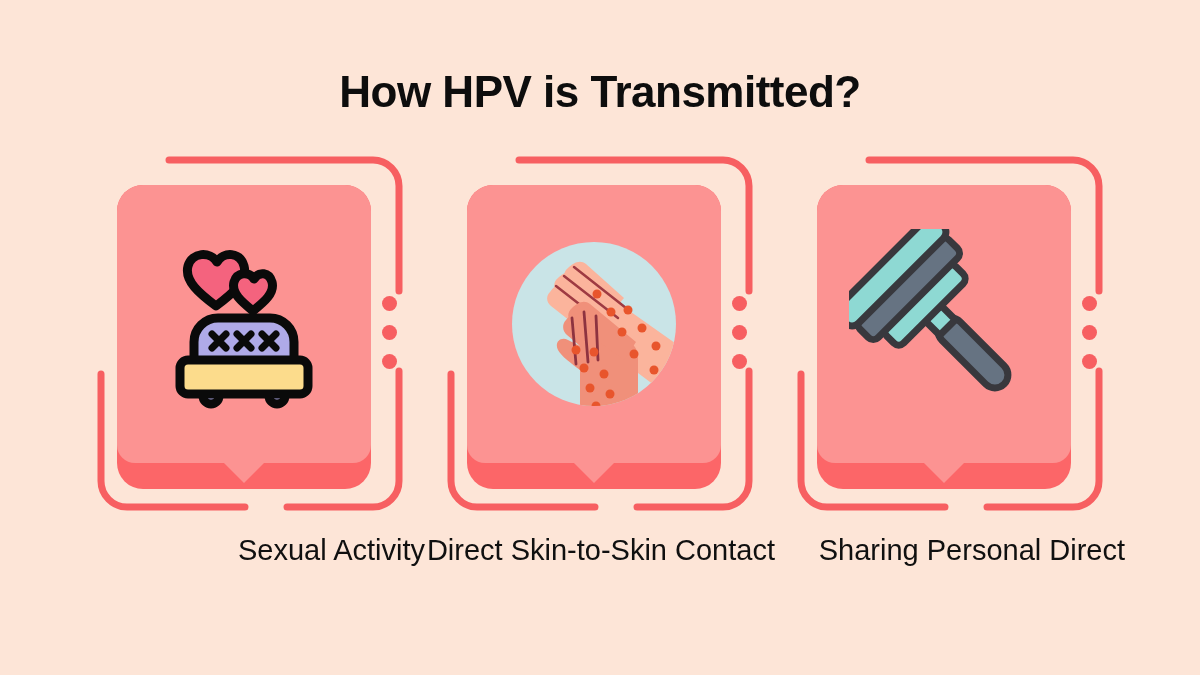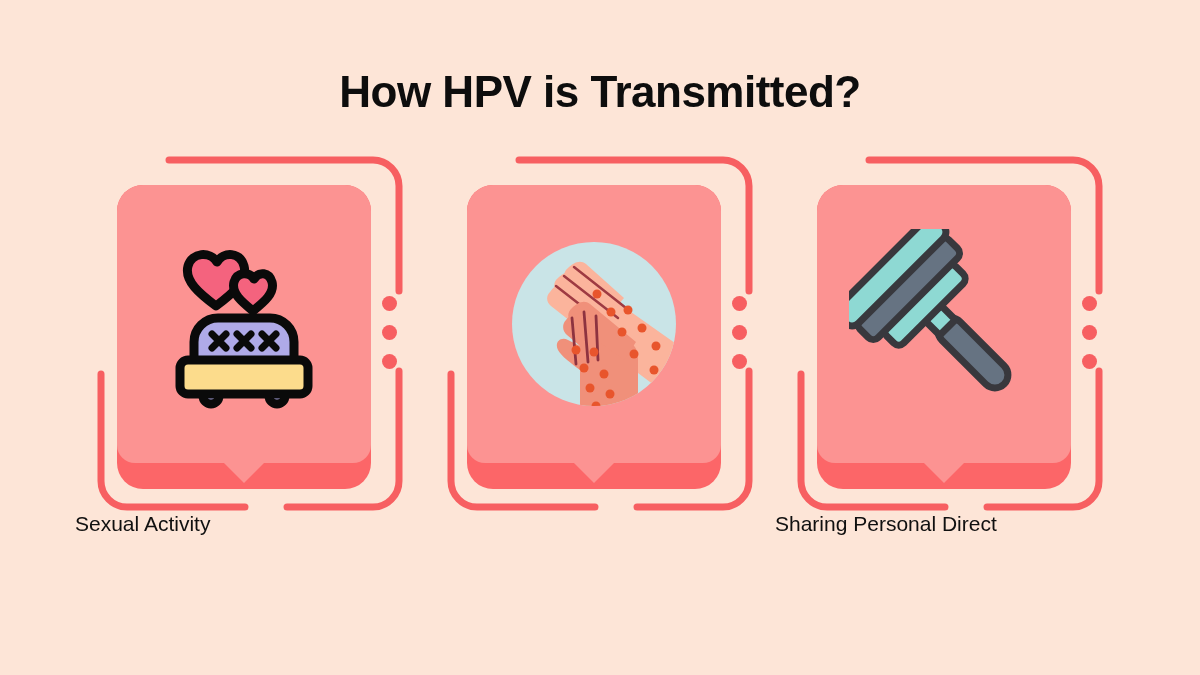--- a/index.html
+++ b/index.html
@@ -126,24 +126,24 @@
     display: flex;
     align-items: center;
     justify-content: center;
   }
   .icon-wrap svg { display: block; }
 
   
   .card-label {
     position: absolute;
     left: 0;
-    top: 358px;
+    top: 378px;
     width: 350px;
-    text-align: left;
-    font-size: 21px;
+    text-align: right;
+    font-size: 29px;
     font-weight: normal;
     color: #101010;
     line-height: 1.55;
   }
 </style>
 </head>
 <body>
 
 <div id="infographic">
 
@@ -256,20 +256,21 @@
               <circle cx="98" cy="138" r="4.5"></circle>
               <circle cx="84" cy="152" r="4.5"></circle>
               <circle cx="104" cy="158" r="4.5"></circle>
               <circle cx="90" cy="170" r="4.5"></circle>
             </g>
           </g>
         </svg>
       </div>
     </div>
 
+    <div class="card-label">Direct Skin-to-Skin Contact</div>
   </div>
 
   <div class="column" id="col-2">
 
     <div class="bracket">
       <svg viewBox="0 0 306 355" fill="none" xmlns="http://www.w3.org/2000/svg">
         <path d="M72 4 H276 A26 26 0 0 1 302 30 V135" stroke="#F75F61" stroke-width="7" stroke-linecap="round" fill="none"></path>
         <path d="M302 215 V325 A26 26 0 0 1 276 351 H190" stroke="#F75F61" stroke-width="7" stroke-linecap="round" fill="none"></path>
         <path d="M148 351 H30 A26 26 0 0 1 4 325 V218" stroke="#F75F61" stroke-width="7" stroke-linecap="round" fill="none"></path>
       </svg>

